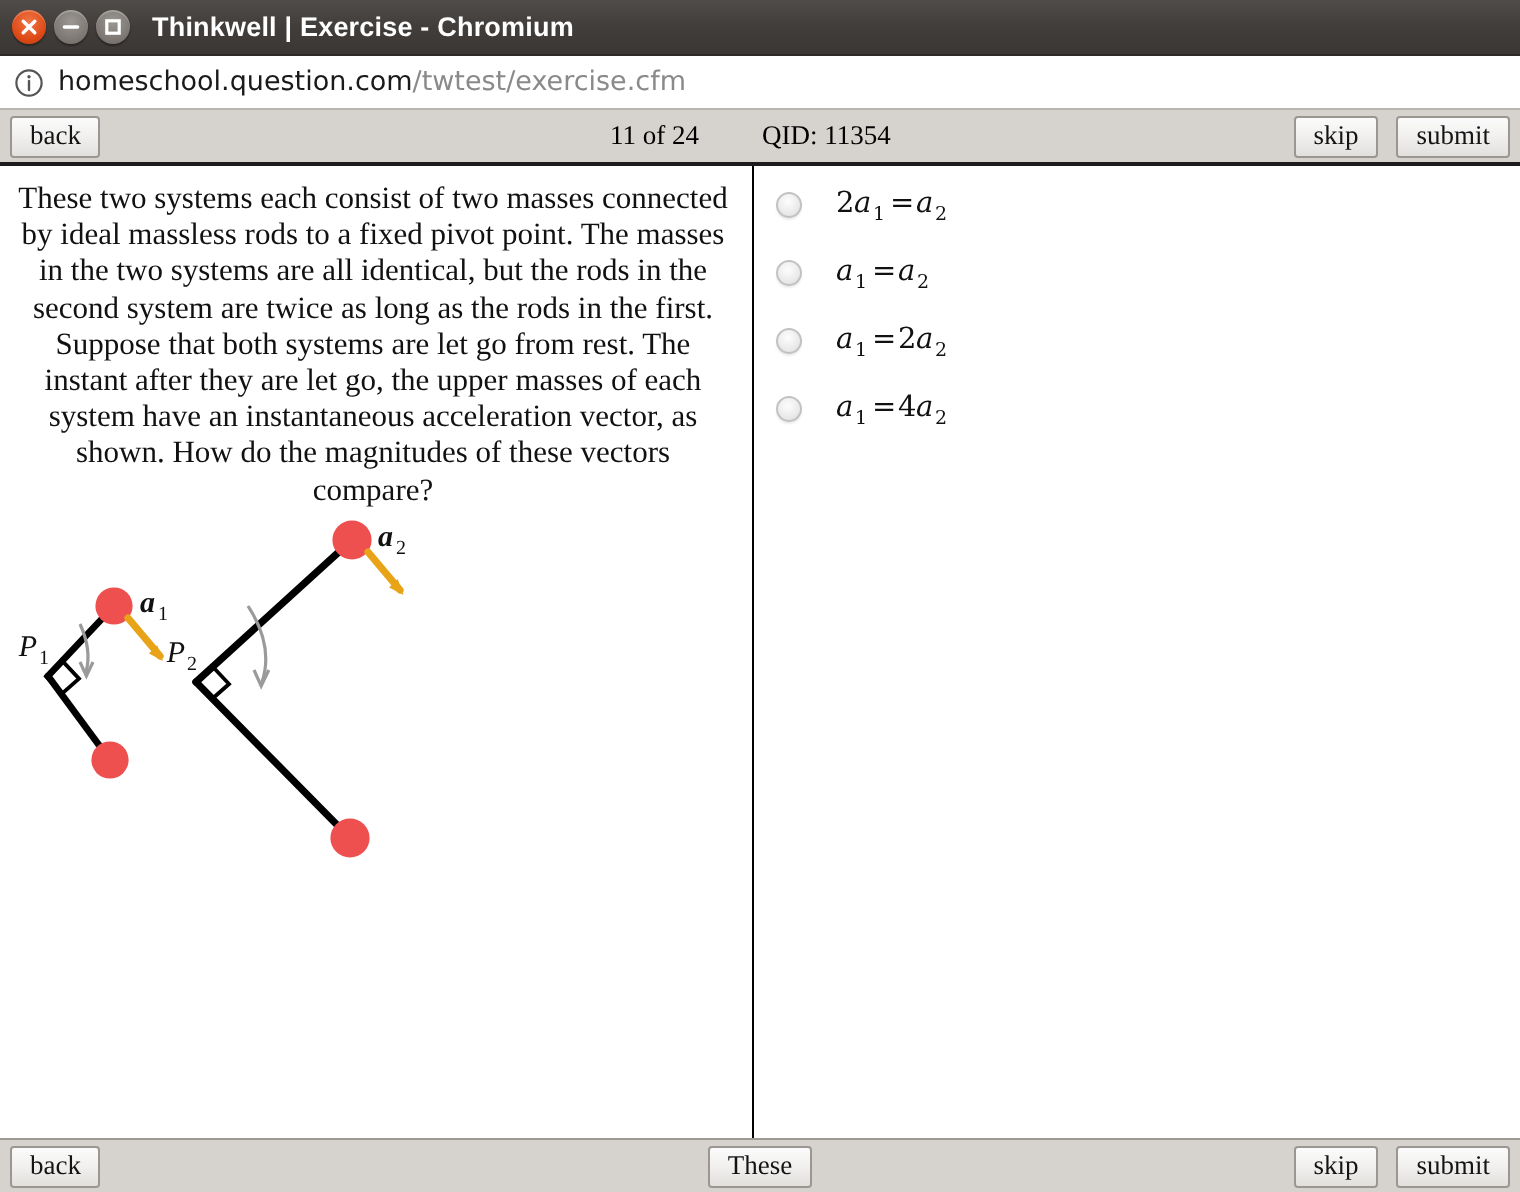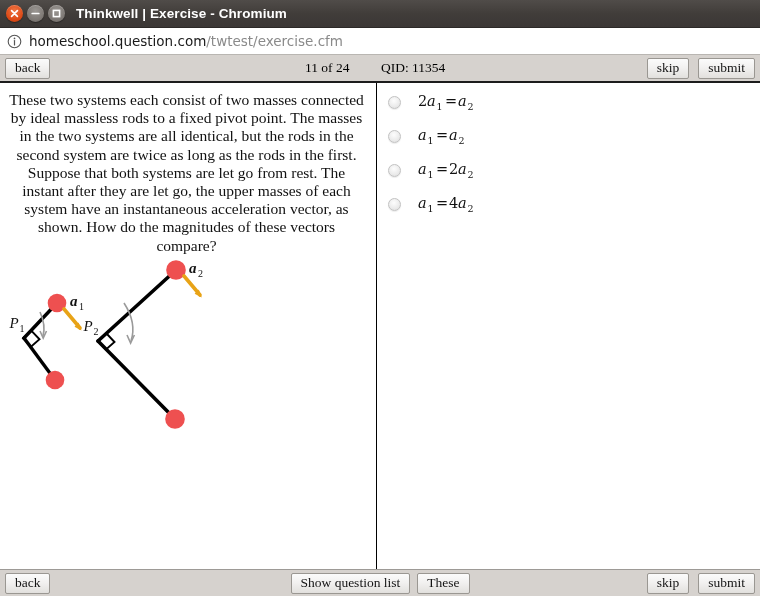--- a/index.html
+++ b/index.html
@@ -327,21 +327,20 @@
           </svg>
         </span>
       </div>
 
     </div>
   </div>
 
   <div class="exbar bottom">
     <button class="btn">back</button>
     <div class="centergroup">
-      <button class="btn">Show question list</button>
       <button class="btn">These</button>
     </div>
     <span class="spacer"></span>
     <button class="btn">skip</button>
     <span class="gap"></span>
     <button class="btn">submit</button>
   </div>
 
 </div>
 

